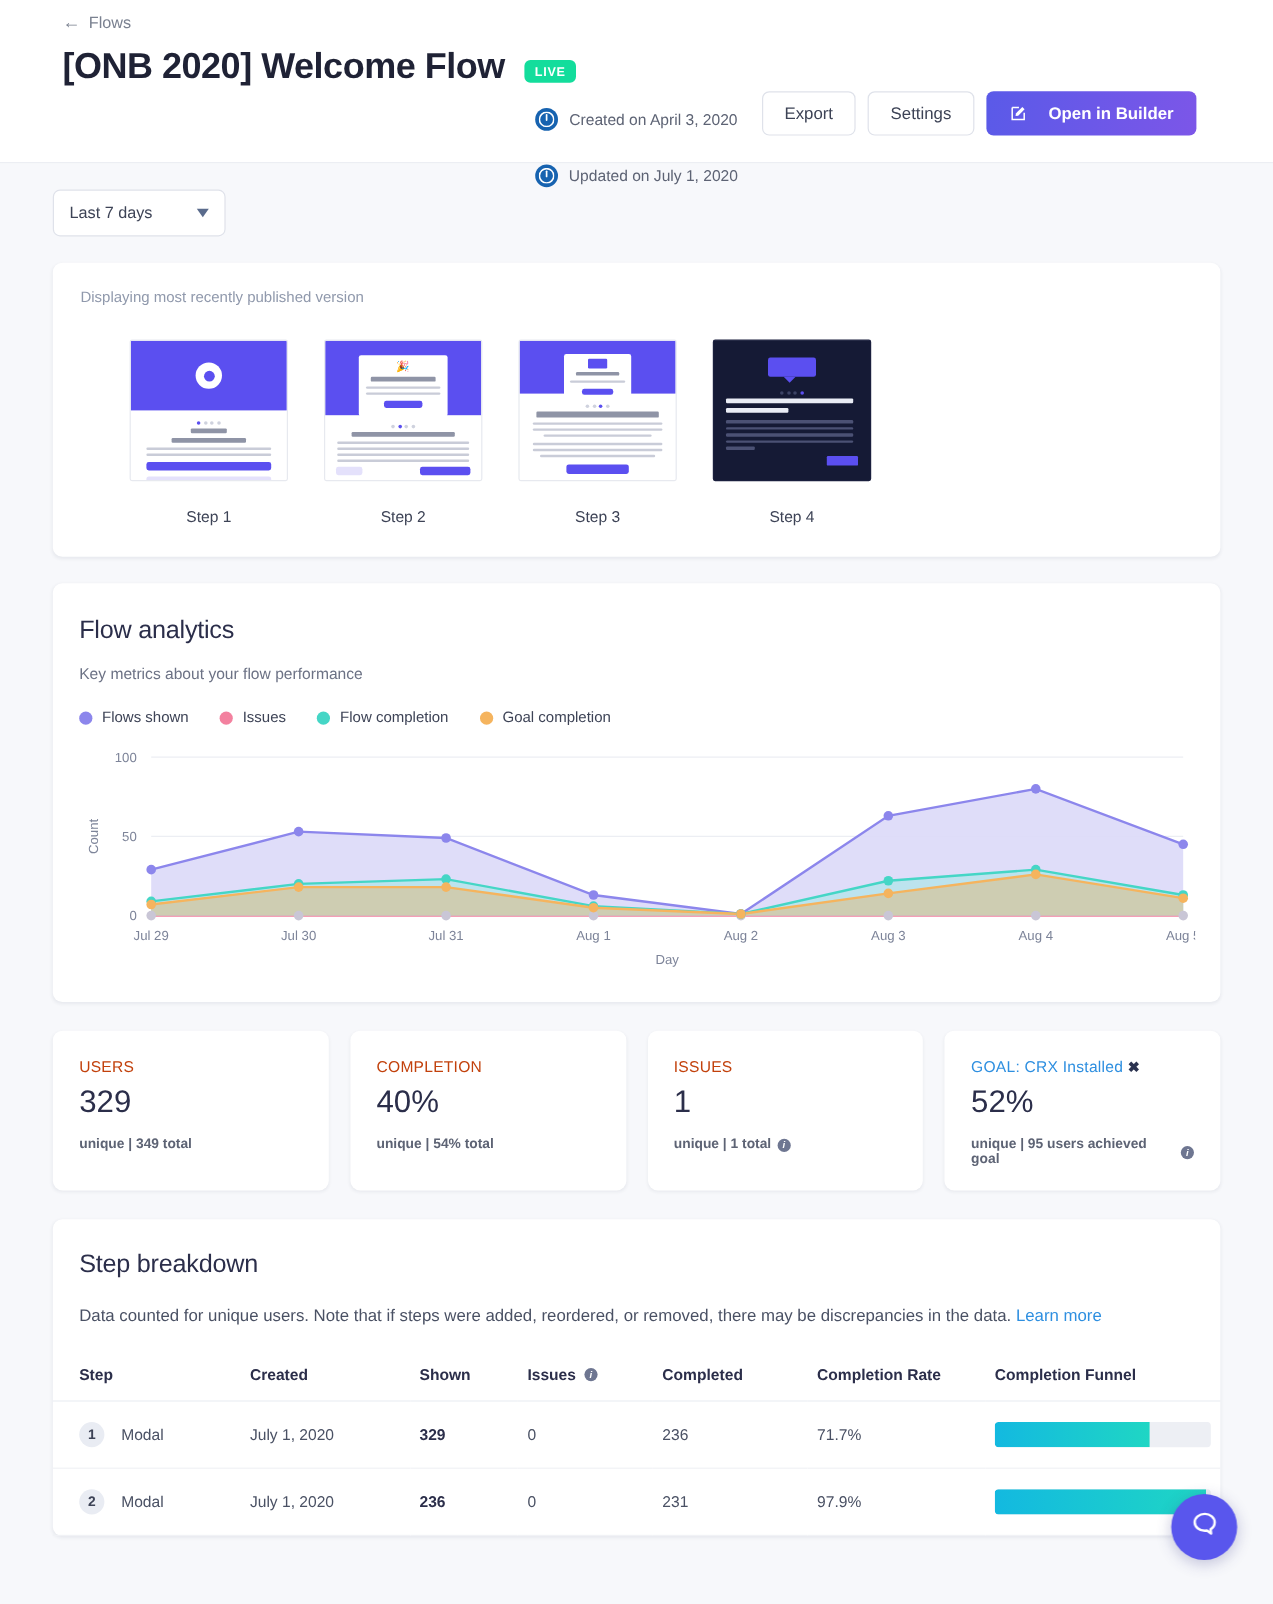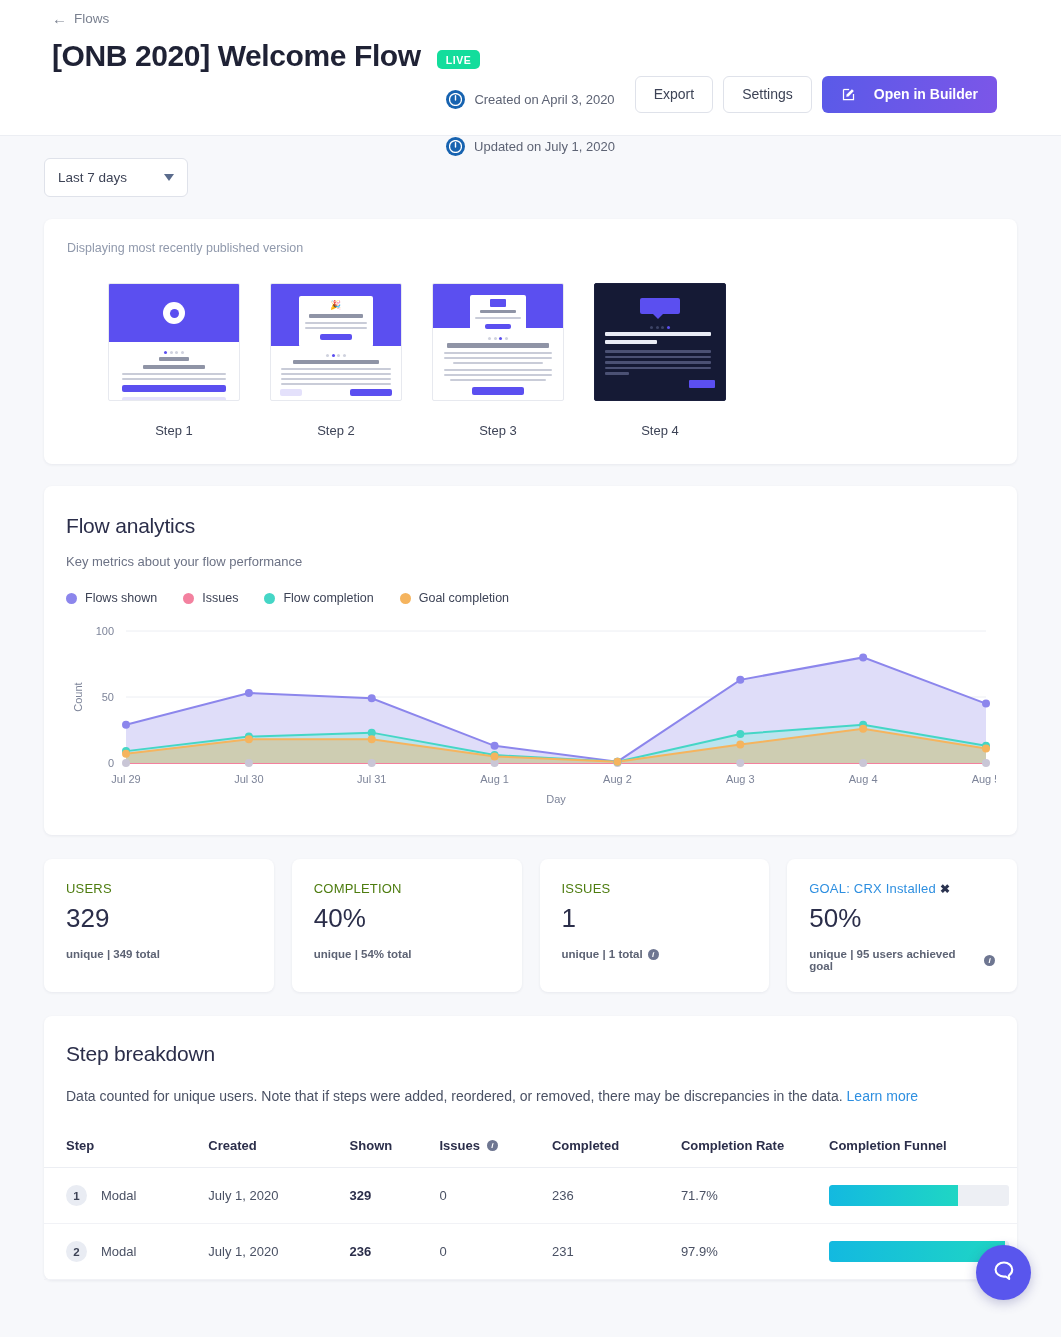--- a/index.html
+++ b/index.html
@@ -184,21 +184,21 @@
 
   
   .metrics-row { display: flex; gap: 18px; margin-top: 24px; }
   .metric-card {
     flex: 1;
     background: #ffffff;
     border-radius: 8px;
     box-shadow: 0 1px 3px rgba(30,40,70,.07);
     padding: 22px 22px 20px 22px;
   }
-  .metric-label { font-size: 13px; color: #4d7c0f; letter-spacing: 0.2px; }
+  .metric-label { font-size: 13px; color: #c2410c; letter-spacing: 0.2px; }
   .metric-label.link { color: #2e8fe0; }
   .metric-label .xmark { color: #2b3350; font-weight: 700; margin-left: 4px; cursor: pointer; font-size: 12px; }
   .metric-value { font-size: 26px; color: #2b2e4a; margin-top: 7px; font-weight: 400; }
   .metric-sub { font-size: 11.5px; color: #5d6374; font-weight: 700; margin-top: 14px; display: flex; align-items: center; gap: 5px; }
   .info-dot {
     width: 11px; height: 11px; border-radius: 50%;
     background: #6e7691; color: #fff;
     font-size: 8px; font-weight: 700;
     display: inline-flex; align-items: center; justify-content: center;
     font-style: italic; flex: none; cursor: pointer;
@@ -546,21 +546,21 @@
       <div class="metric-value">1</div>
       <div class="metric-sub">
         <span>unique | 1 total</span>
         <span class="info-dot">i</span>
       </div>
     </div>
     <div class="metric-card">
       <div class="metric-label link">
         <span>GOAL: CRX Installed</span><span class="xmark">✖</span>
       </div>
-      <div class="metric-value">50%</div>
+      <div class="metric-value">52%</div>
       <div class="metric-sub">
         <span>unique | 95 users achieved goal</span>
         <span class="info-dot">i</span>
       </div>
     </div>
   </div>
 
   <div class="card breakdown-card">
     <div class="pad">
       <div class="section-title">Step breakdown</div>

